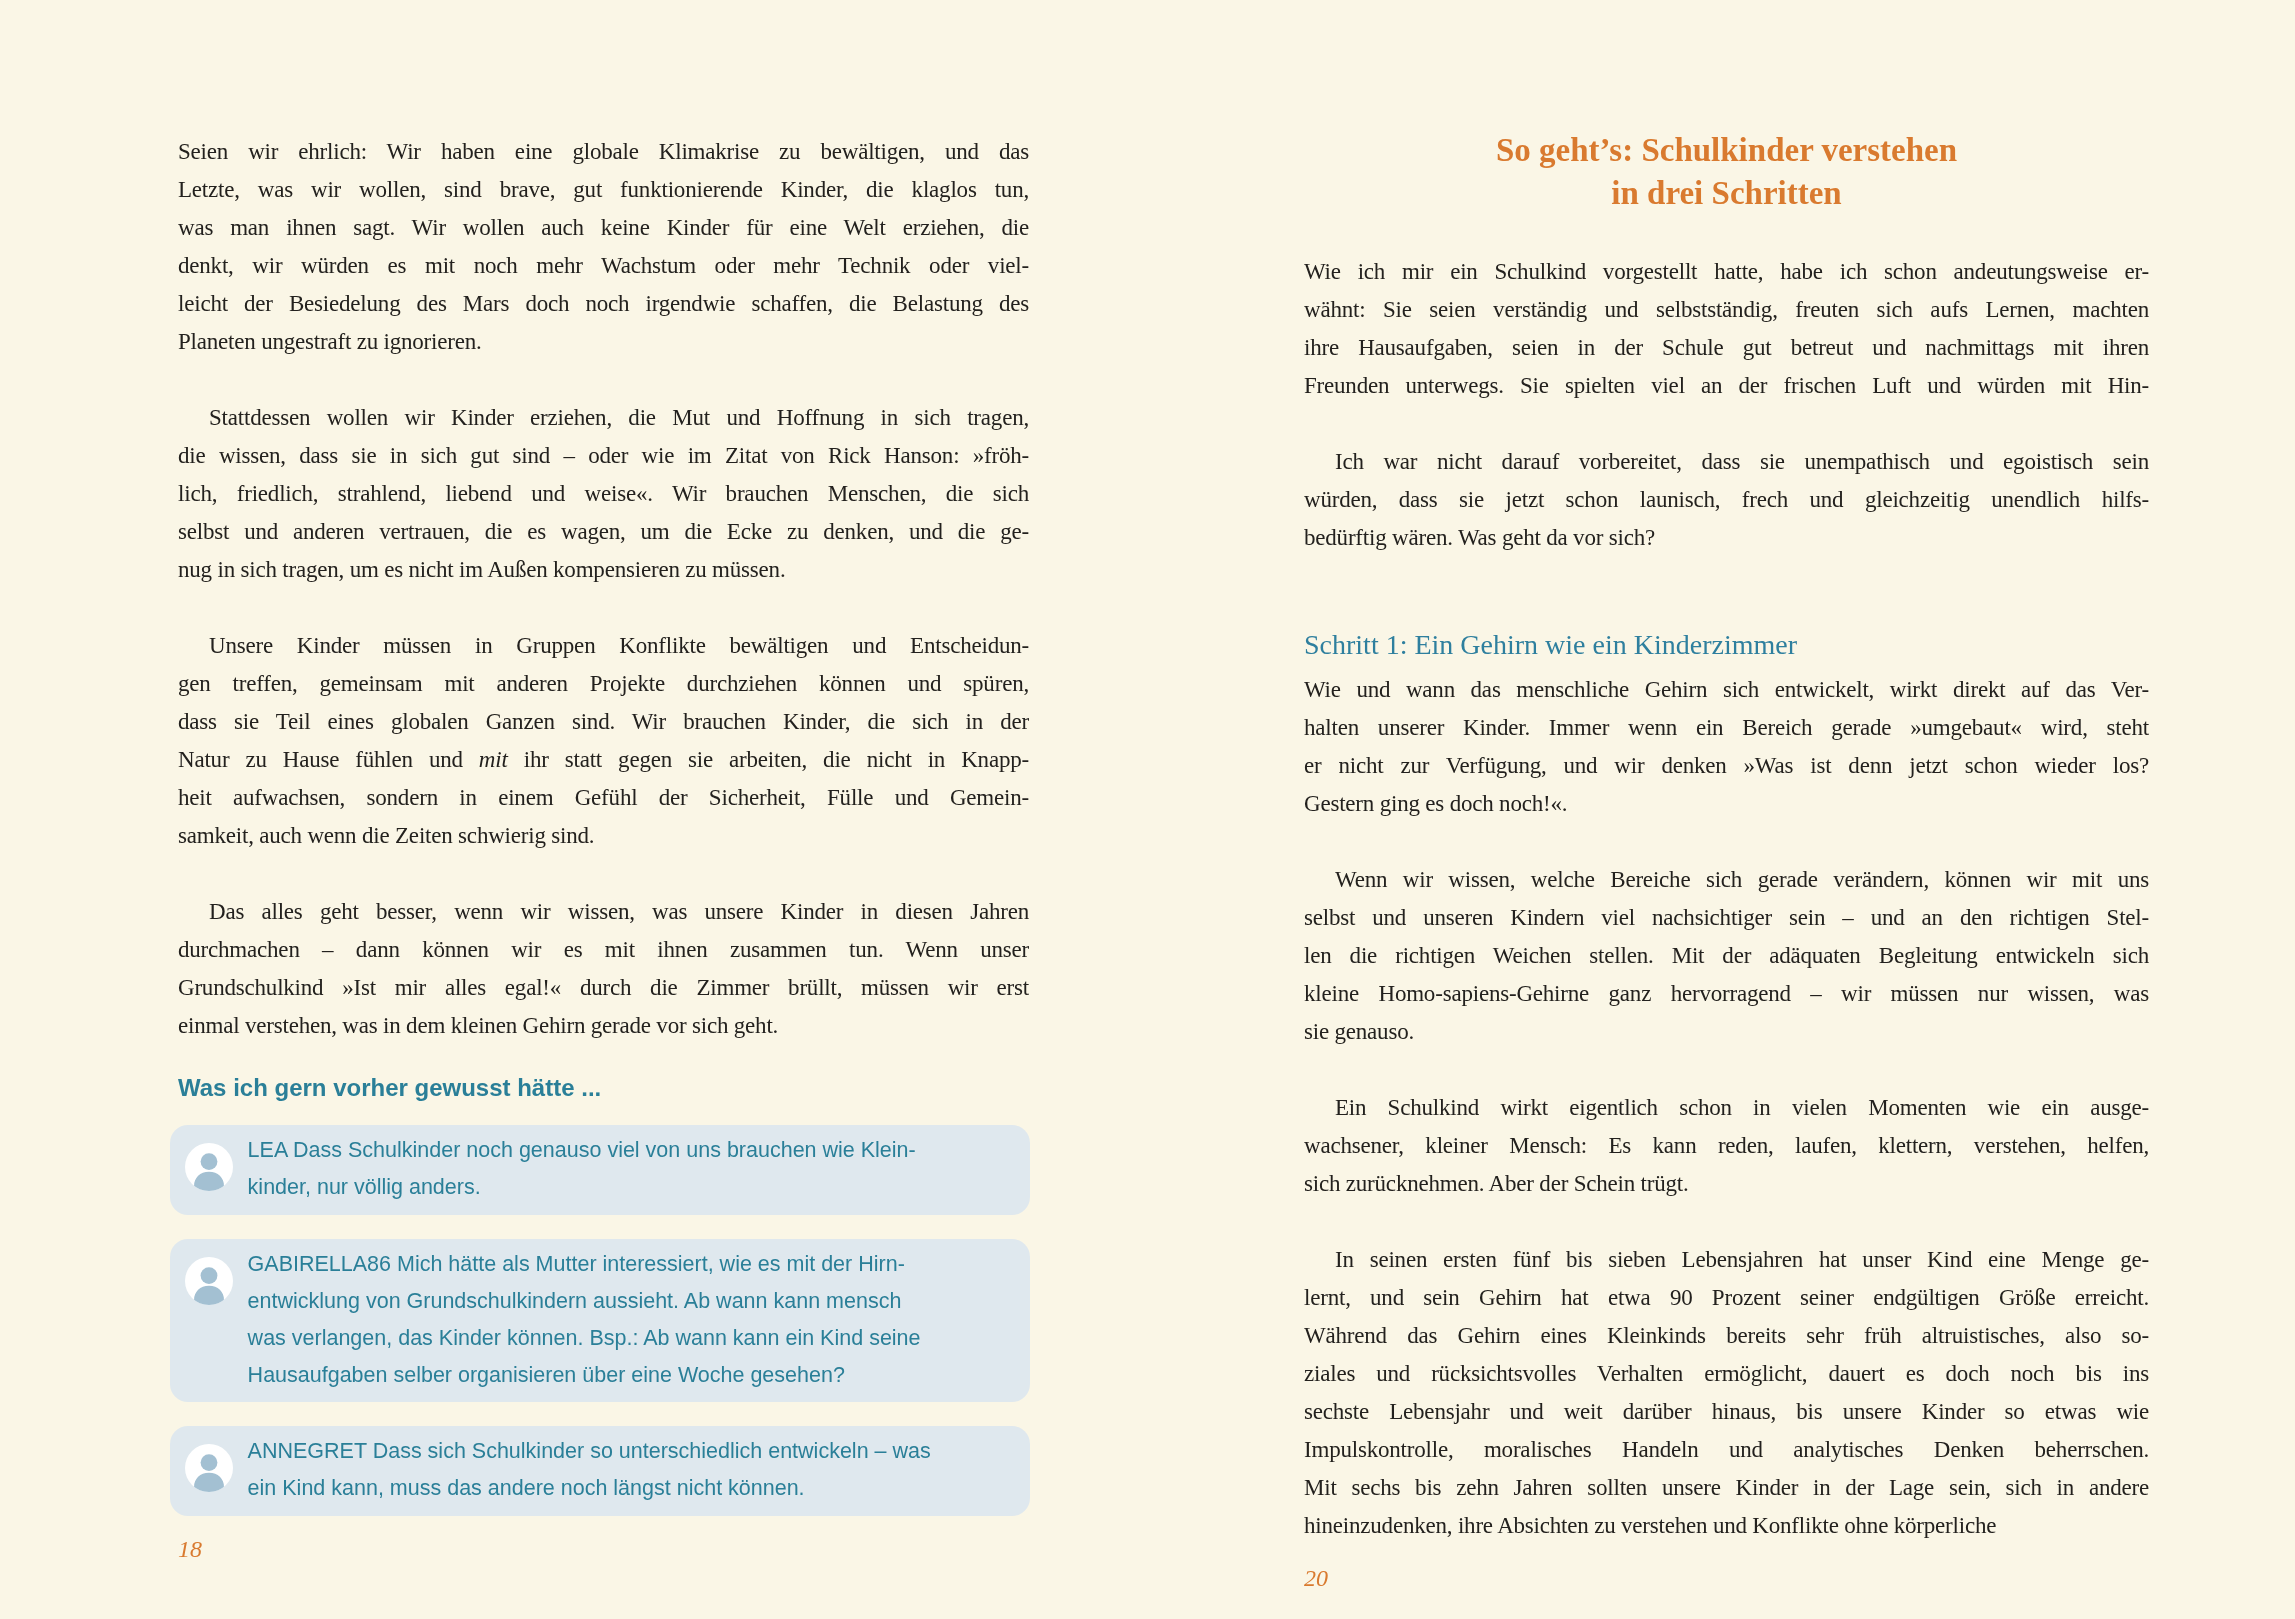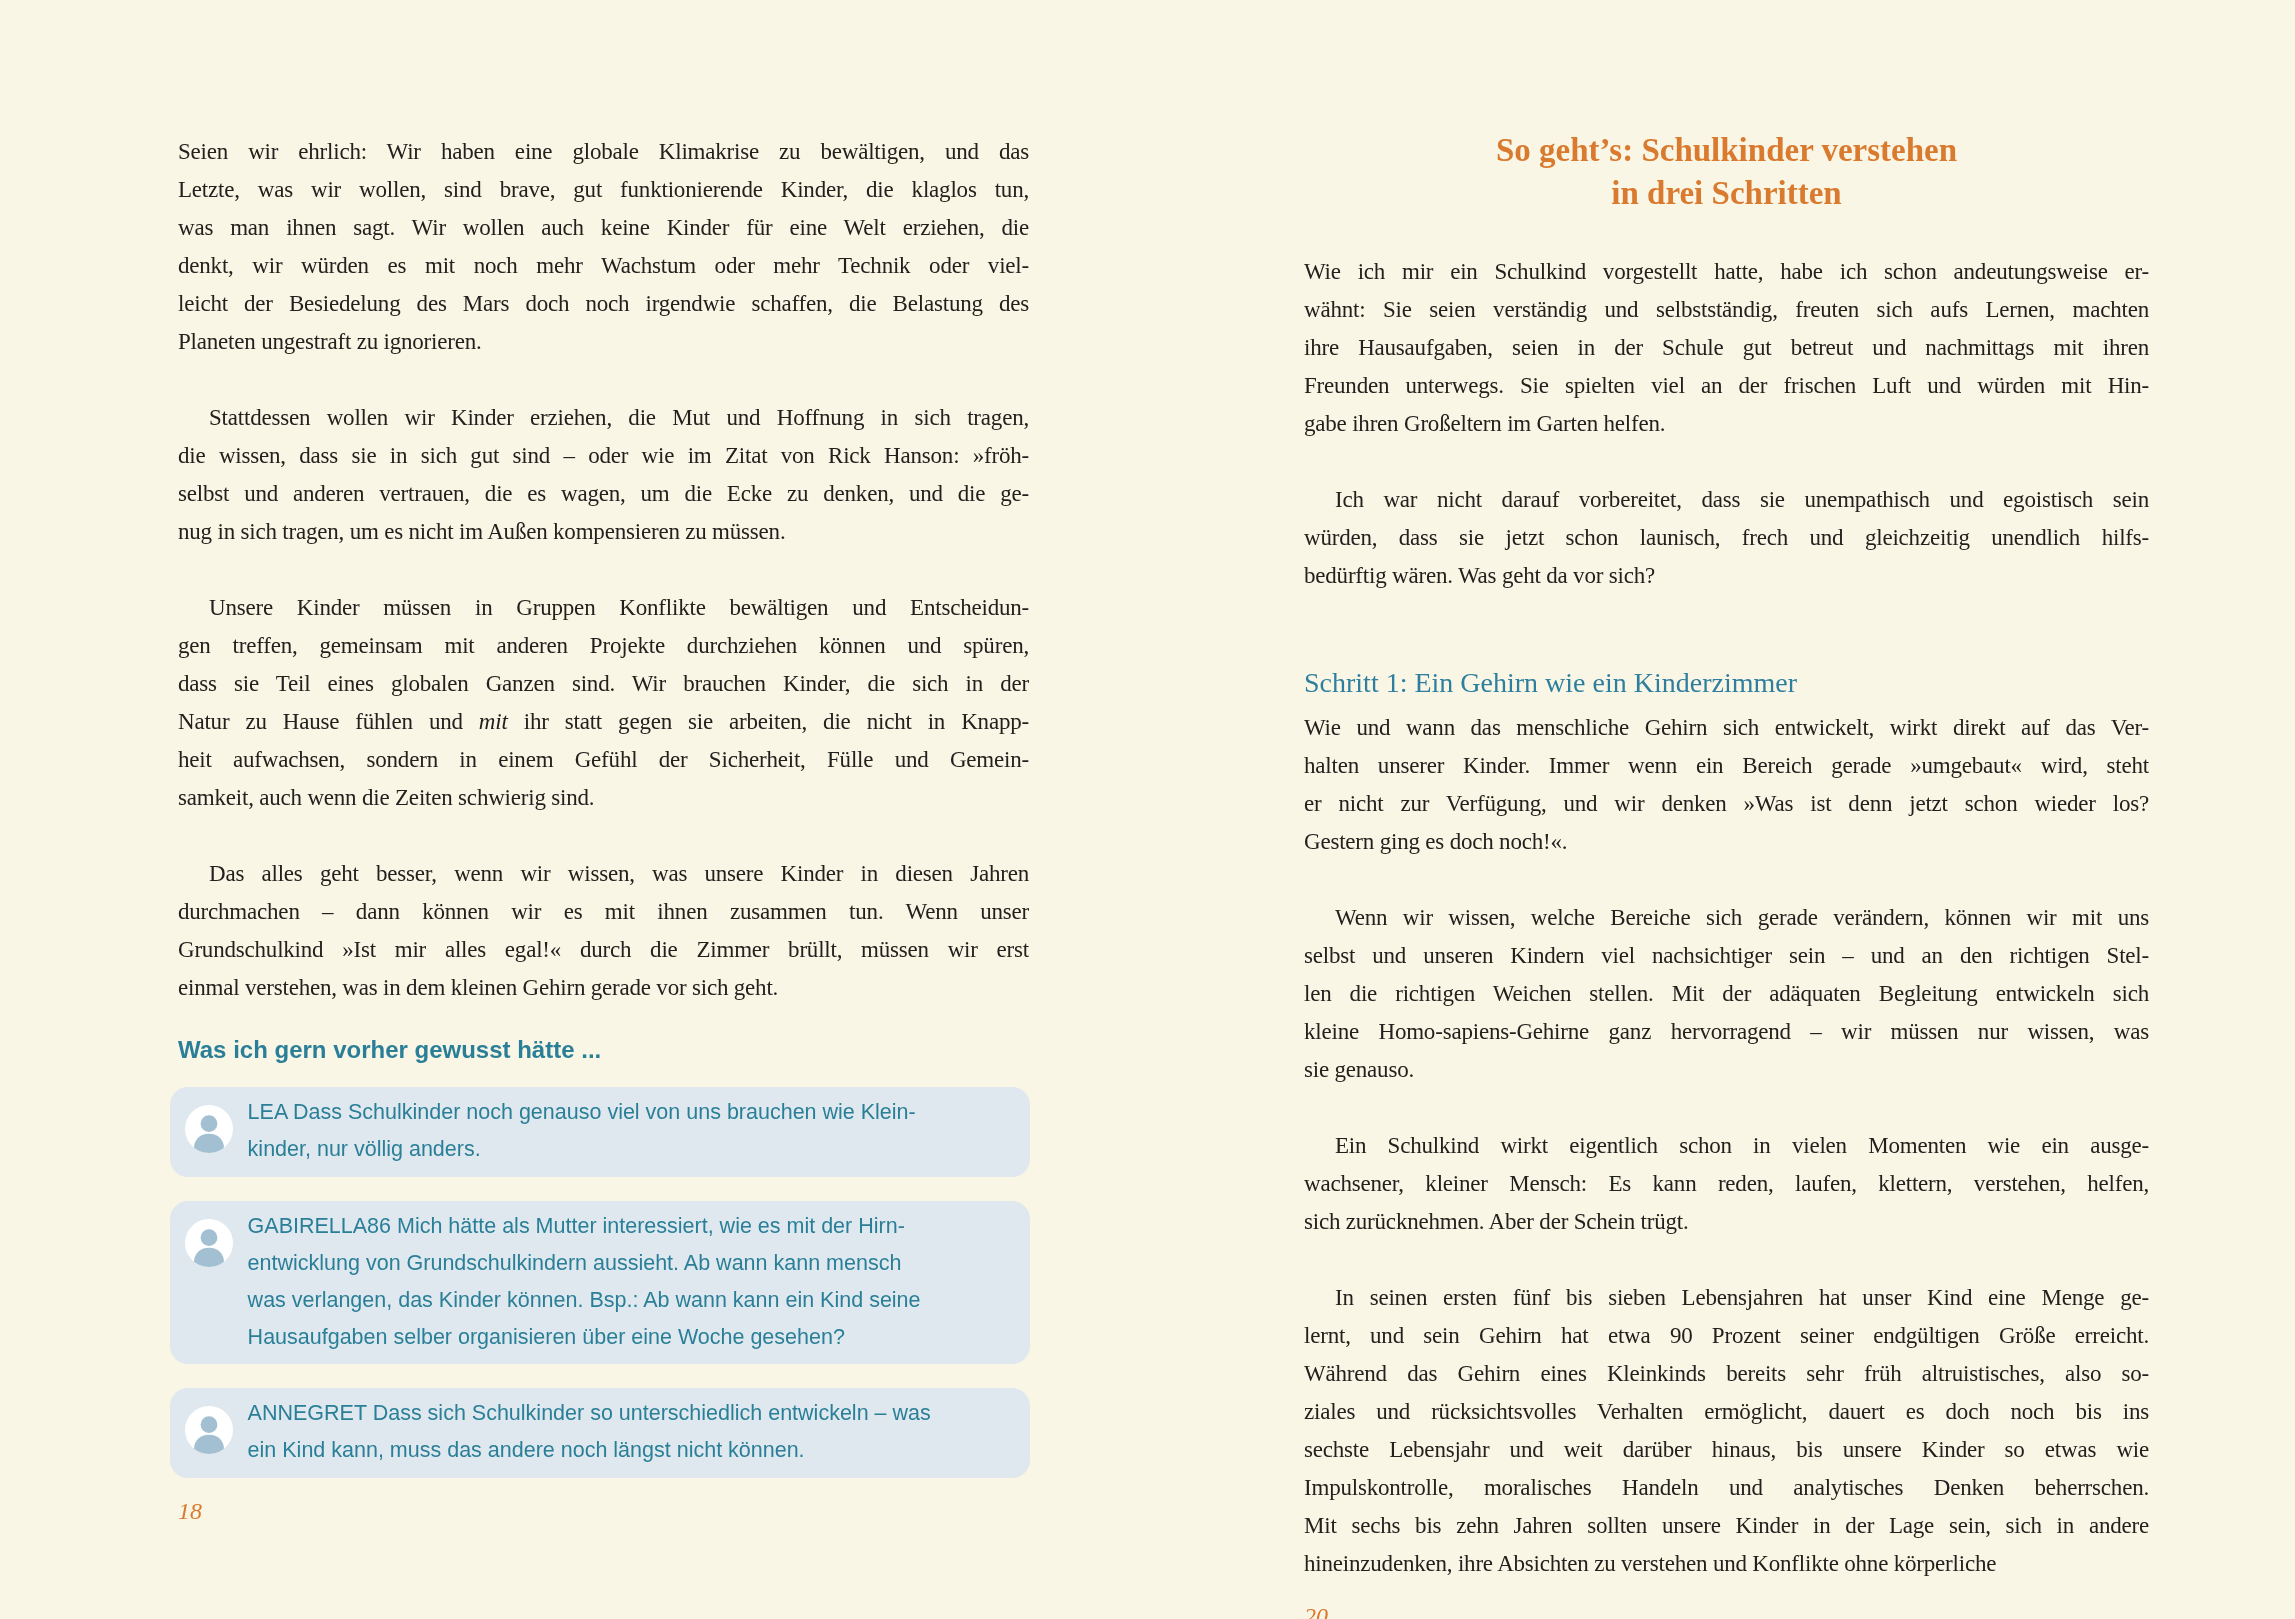--- a/index.html
+++ b/index.html
@@ -77,20 +77,21 @@
 <div id="left-page" class="page">
   <div>
       <div class="line">Seien wir ehrlich: Wir haben eine globale Klimakrise zu bewältigen, und das</div>
       <div class="line">Letzte, was wir wollen, sind brave, gut funktionierende Kinder, die klaglos tun,</div>
       <div class="line">was man ihnen sagt. Wir wollen auch keine Kinder für eine Welt erziehen, die</div>
       <div class="line">denkt, wir würden es mit noch mehr Wachstum oder mehr Technik oder viel-</div>
       <div class="line">leicht der Besiedelung des Mars doch noch irgendwie schaffen, die Belastung des</div>
       <div class="line final">Planeten ungestraft zu ignorieren.</div>
       <div class="line indent">Stattdessen wollen wir Kinder erziehen, die Mut und Hoffnung in sich tragen,</div>
       <div class="line">die wissen, dass sie in sich gut sind – oder wie im Zitat von Rick Hanson: »fröh-</div>
+      <div class="line">lich, friedlich, strahlend, liebend und weise«. Wir brauchen Menschen, die sich</div>
       <div class="line">selbst und anderen vertrauen, die es wagen, um die Ecke zu denken, und die ge-</div>
       <div class="line final">nug in sich tragen, um es nicht im Außen kompensieren zu müssen.</div>
       <div class="line indent">Unsere Kinder müssen in Gruppen Konflikte bewältigen und Entscheidun-</div>
       <div class="line">gen treffen, gemeinsam mit anderen Projekte durchziehen können und spüren,</div>
       <div class="line">dass sie Teil eines globalen Ganzen sind. Wir brauchen Kinder, die sich in der</div>
       <div class="line"><span>Natur zu Hause fühlen und </span><span class="em">mit</span><span> ihr statt gegen sie arbeiten, die nicht in Knapp-</span></div>
       <div class="line">heit aufwachsen, sondern in einem Gefühl der Sicherheit, Fülle und Gemein-</div>
       <div class="line final">samkeit, auch wenn die Zeiten schwierig sind.</div>
       <div class="line indent">Das alles geht besser, wenn wir wissen, was unsere Kinder in diesen Jahren</div>
       <div class="line">durchmachen – dann können wir es mit ihnen zusammen tun. Wenn unser</div>
@@ -132,21 +133,20 @@
 <div id="right-page" class="page">
   <div class="chapter-heading">
     <div>So geht’s: Schulkinder verstehen</div>
     <div>in drei Schritten</div>
   </div>
   <div class="first-after-heading">
       <div class="line">Wie ich mir ein Schulkind vorgestellt hatte, habe ich schon andeutungsweise er-</div>
       <div class="line">wähnt: Sie seien verständig und selbstständig, freuten sich aufs Lernen, machten</div>
       <div class="line">ihre Hausaufgaben, seien in der Schule gut betreut und nachmittags mit ihren</div>
       <div class="line">Freunden unterwegs. Sie spielten viel an der frischen Luft und würden mit Hin-</div>
-      <div class="line final">gabe ihren Großeltern im Garten helfen.</div>
       <div class="line indent">Ich war nicht darauf vorbereitet, dass sie unempathisch und egoistisch sein</div>
       <div class="line">würden, dass sie jetzt schon launisch, frech und gleichzeitig unendlich hilfs-</div>
       <div class="line final">bedürftig wären. Was geht da vor sich?</div>
     </div>
   <div class="step-heading">Schritt 1: Ein Gehirn wie ein Kinderzimmer</div>
   <div>
       <div class="line">Wie und wann das menschliche Gehirn sich entwickelt, wirkt direkt auf das Ver-</div>
       <div class="line">halten unserer Kinder. Immer wenn ein Bereich gerade »umgebaut« wird, steht</div>
       <div class="line">er nicht zur Verfügung, und wir denken »Was ist denn jetzt schon wieder los?</div>
       <div class="line final">Gestern ging es doch noch!«.</div>

